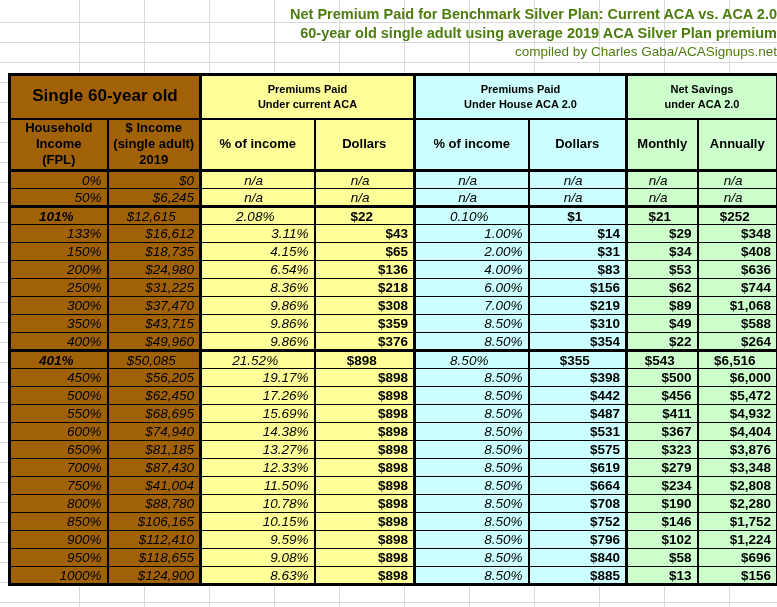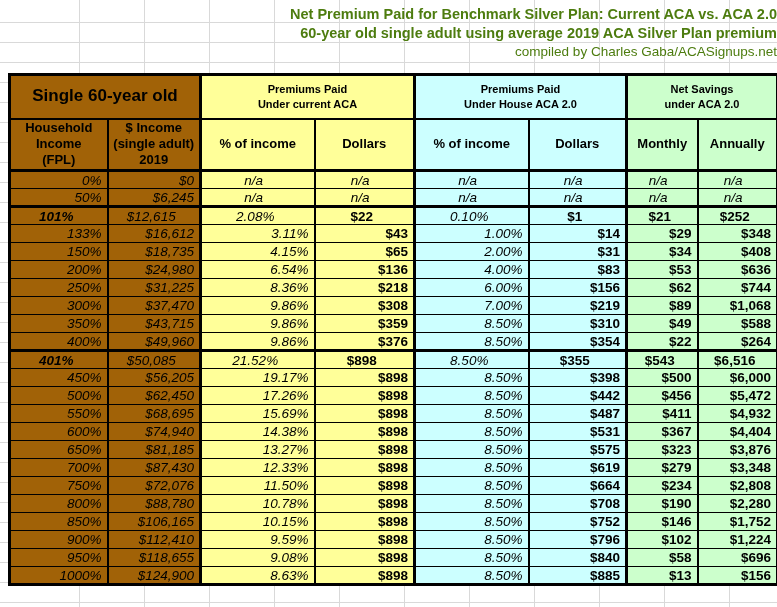--- a/index.html
+++ b/index.html
@@ -281,21 +281,21 @@
     <td class="bg-plain">$87,430</td>
     <td class="bg-cur sec-start">12.33%</td>
     <td class="bg-cur money">$898</td>
     <td class="bg-house sec-start">8.50%</td>
     <td class="bg-house money">$619</td>
     <td class="bg-sav money sec-start">$279</td>
     <td class="bg-sav money">$3,348</td>
   </tr>
       <tr>
     <td class="bg-plain">750%</td>
-    <td class="bg-plain">$72,076</td>
+    <td class="bg-plain">$41,004</td>
     <td class="bg-cur sec-start">11.50%</td>
     <td class="bg-cur money">$898</td>
     <td class="bg-house sec-start">8.50%</td>
     <td class="bg-house money">$664</td>
     <td class="bg-sav money sec-start">$234</td>
     <td class="bg-sav money">$2,808</td>
   </tr>
       <tr>
     <td class="bg-plain">800%</td>
     <td class="bg-plain">$88,780</td>

